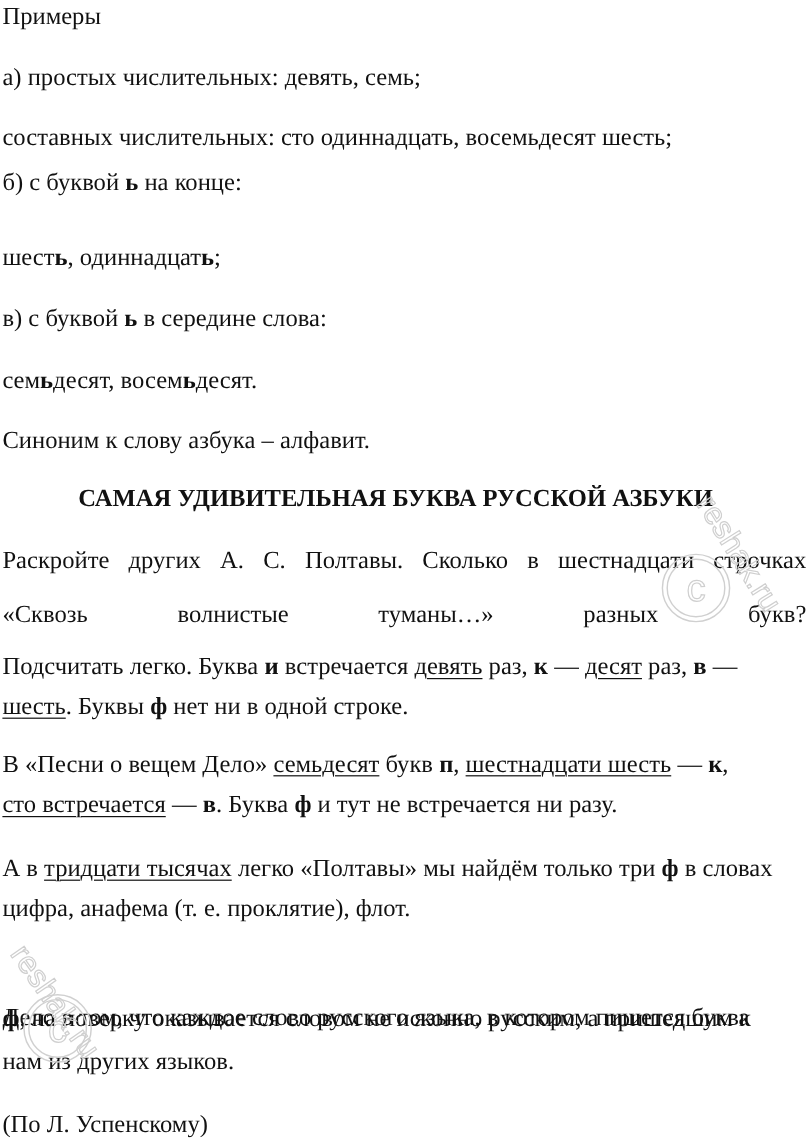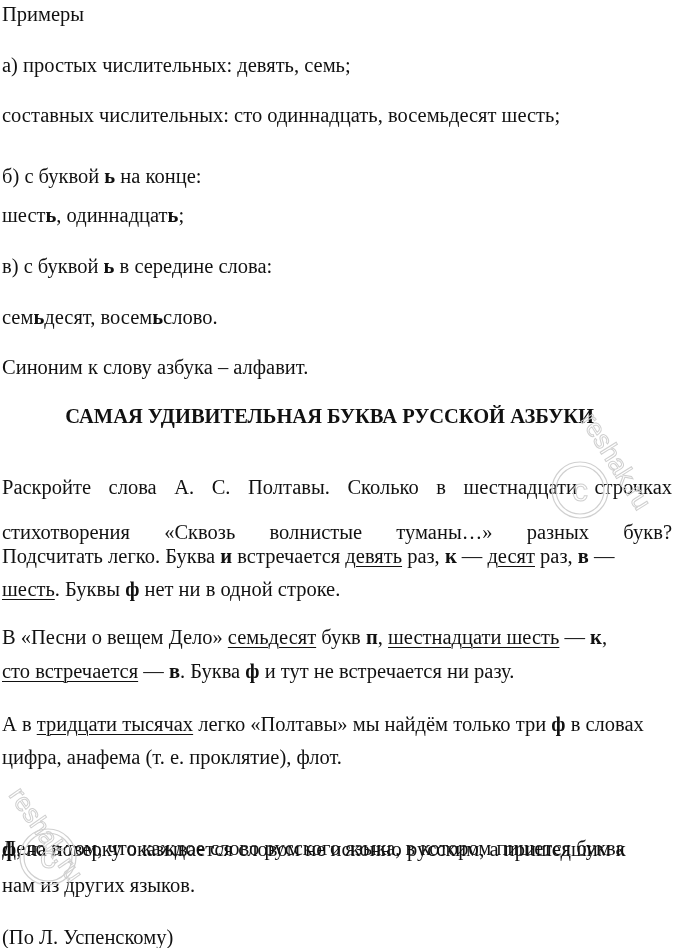--- a/index.html
+++ b/index.html
@@ -2,65 +2,64 @@
 <html><head>
 <meta charset="utf-8">
 <style>
   html, body { margin: 0; padding: 0; background: #ffffff; }
   body {
     width: 673px; height: 948px; overflow: hidden; position: relative;
     font-family: "Liberation Serif", "DejaVu Serif", serif;
     color: #111111; font-size: 20.5px;
   }
   .line { position: absolute; left: 2px; white-space: nowrap; line-height: 24px; }
-  .j { position: absolute; left: 2px; width: 670px; line-height: 24px; text-align: justify; text-align-last: justify; white-space: nowrap; display: flex; justify-content: space-between; margin-top: 20px; }
+  .j { position: absolute; left: 2px; width: 670px; line-height: 24px; text-align: justify; text-align-last: justify; white-space: nowrap; display: flex; justify-content: space-between; }
   .center { position: absolute; left: 0; width: 594px; text-align: right; line-height: 24px; white-space: nowrap; font-weight: bold; }
   b { font-weight: bold; }
   u { text-underline-offset: 3px; text-decoration-thickness: 1px; }
   .wm { position: absolute; pointer-events: none; }
 </style>
 </head>
 <body>
 
 <div class="line" style="top:2px">Примеры</div>
 
 <div class="line" style="top:53px">а) простых числительных: девять, семь;</div>
 <div class="line" style="top:103px">составных числительных: сто одиннадцать, восемьдесят шесть;</div>
 
-<div class="line" style="top:164px">
+<div class="line" style="top:140px">
   <span>б) с буквой </span><b>ь</b><span> на конце:</span>
 </div>
 <div class="line" style="top:203px">
   <span>шест</span><b>ь</b><span>, одиннадцат</span><b>ь</b><span>;</span>
 </div>
 
 <div class="line" style="top:254px">
   <span>в) с буквой </span><b>ь</b><span> в середине слова:</span>
 </div>
 <div class="line" style="top:305px">
-  <span>сем</span><b>ь</b><span>десят, восем</span><b>ь</b><span>слово.</span>
+  <span>сем</span><b>ь</b><span>десят, восем</span><b>ь</b><span>десят.</span>
 </div>
 
 <div class="line" style="top:355px">Синоним к слову азбука – алфавит.</div>
 
 <div class="center" style="top:404px">САМАЯ УДИВИТЕЛЬНАЯ БУКВА РУССКОЙ АЗБУКИ</div>
 
 <div class="j" style="top:455px">
   <span>Раскройте</span>
-  <span>слова</span>
+  <span>других</span>
   <span>А.</span>
   <span>С.</span>
   <span>Полтавы.</span>
   <span>Сколько</span>
   <span>в</span>
   <span>шестнадцати</span>
   <span>строчках</span>
 </div>
 <div class="j" style="top:500px">
-  <span>стихотворения</span>
   <span>«Сквозь</span>
   <span>волнистые</span>
   <span>туманы…»</span>
   <span>разных</span>
   <span>букв?</span>
 </div>
 <div class="line" style="top:544px">
   <span>Подсчитать легко. Буква </span><b>и</b><span> встречается </span><u>девять</u><span> раз, </span><b>к</b><span> — </span><u>десят</u><span> раз, </span><b>в</b><span> —</span>
 </div>
 <div class="line" style="top:577px">

